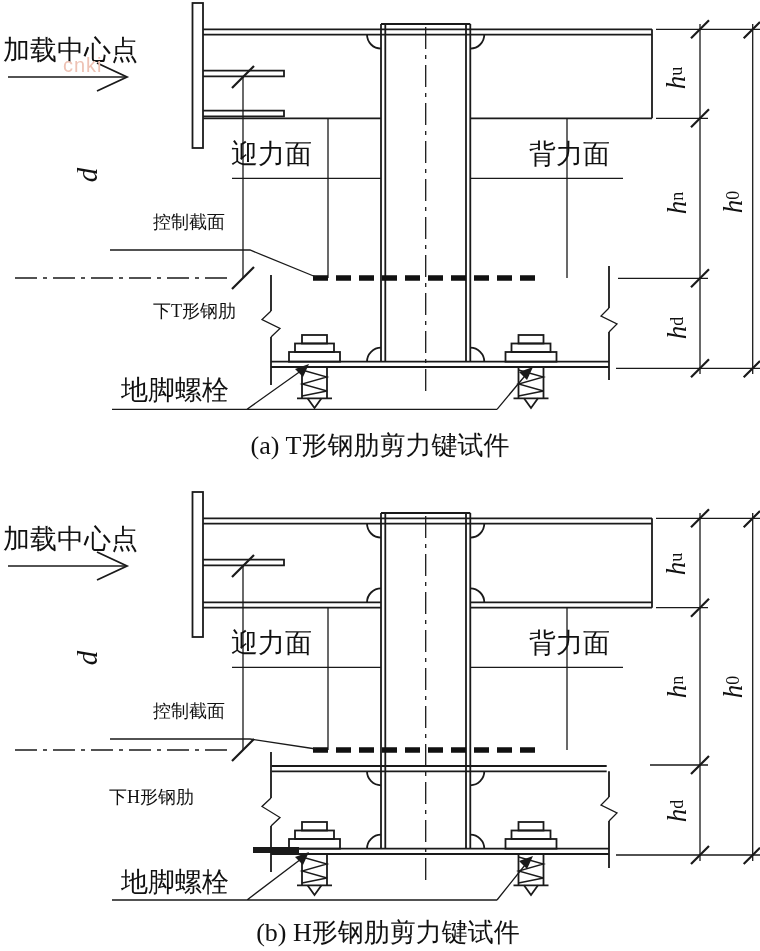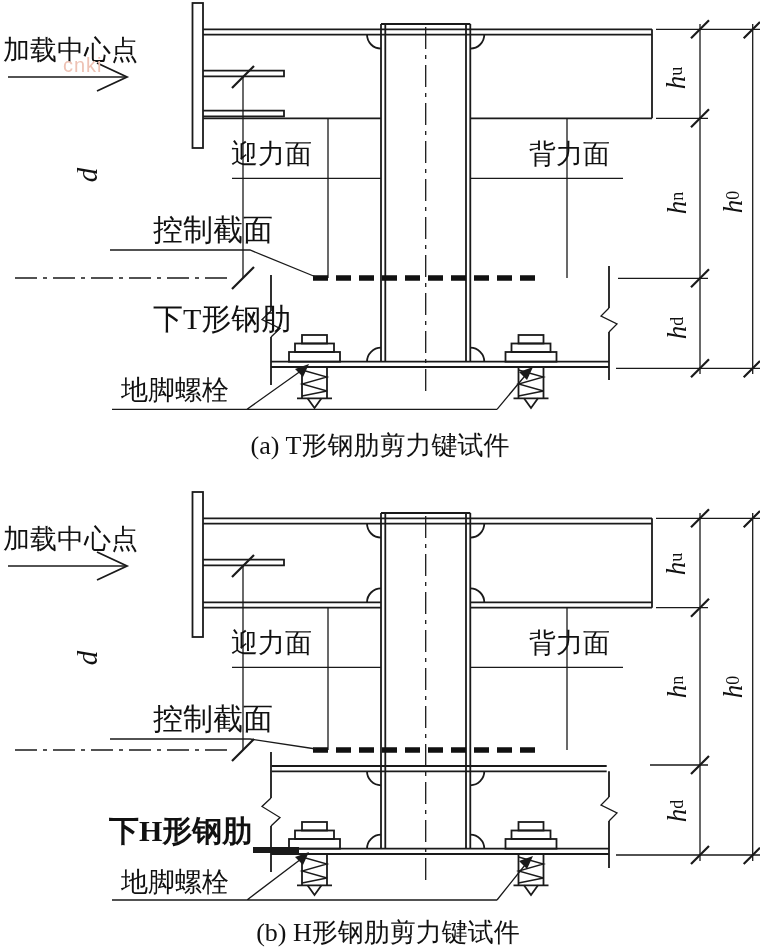--- a/index.html
+++ b/index.html
@@ -1,20 +1,20 @@
 <!DOCTYPE html>
 <html><head>
 <meta charset="utf-8">
 <style>
   html,body{margin:0;padding:0;background:#fff;}
   #canvas{position:relative;width:760px;height:951px;background:#fff;overflow:hidden;
           font-family:"Liberation Serif","DejaVu Serif",serif;color:#1a1a1a;}
   svg{position:absolute;left:0;top:0;}
   .lbl{position:absolute;white-space:nowrap;font-size:27px;line-height:1.1;color:#111;}
-  .lbl.sm{font-size:30px;}
+  .lbl.sm{font-size:18px;}
   .caption{position:absolute;left:0;width:760px;text-align:center;font-size:26px;color:#111;}
   .rot{position:absolute;width:52px;height:38px;display:flex;align-items:center;justify-content:center;
        transform:rotate(-90deg);font-style:italic;font-size:27px;color:#111;}
   .rot sub{font-style:normal;font-size:18px;line-height:1;}
   .dlab{position:absolute;width:40px;height:40px;display:flex;align-items:center;justify-content:center;
         transform:rotate(-90deg);font-style:italic;font-size:29px;color:#111;}
   .wm{position:absolute;font-size:20px;letter-spacing:1px;color:#eec2b4;font-family:"Liberation Sans",sans-serif;}
   
   .ln{fill:none;stroke:#1a1a1a;stroke-width:1.8;}
   .tn{fill:none;stroke:#1a1a1a;stroke-width:1.3;}
@@ -163,21 +163,21 @@
       <sub>0</sub>
     </div>
 
   <div class="caption" style="top:428px;">(a) T形钢肋剪力键试件</div>
 
   <div class="lbl" style="left:3px;top:525px;">加载中心点</div>
   <div class="dlab" style="left:67px;top:638px;">d</div>
   <div class="lbl" style="left:231px;top:629px;">迎力面</div>
   <div class="lbl" style="left:529px;top:629px;">背力面</div>
   <div class="lbl sm" style="left:153px;top:702px;">控制截面</div>
-  <div class="lbl sm" style="left:109px;top:814px;font-weight:bold;">下H形钢肋</div>
+  <div class="lbl sm" style="left:109px;top:788px;">下H形钢肋</div>
   <div class="lbl" style="left:121px;top:868px;">地脚螺栓</div>
 
   <div class="rot" style="left:650px;top:545px;">
       <span>h</span>
       <sub>u</sub>
     </div>
   <div class="rot" style="left:651px;top:668px;">
       <span>h</span>
       <sub>n</sub>
     </div>

